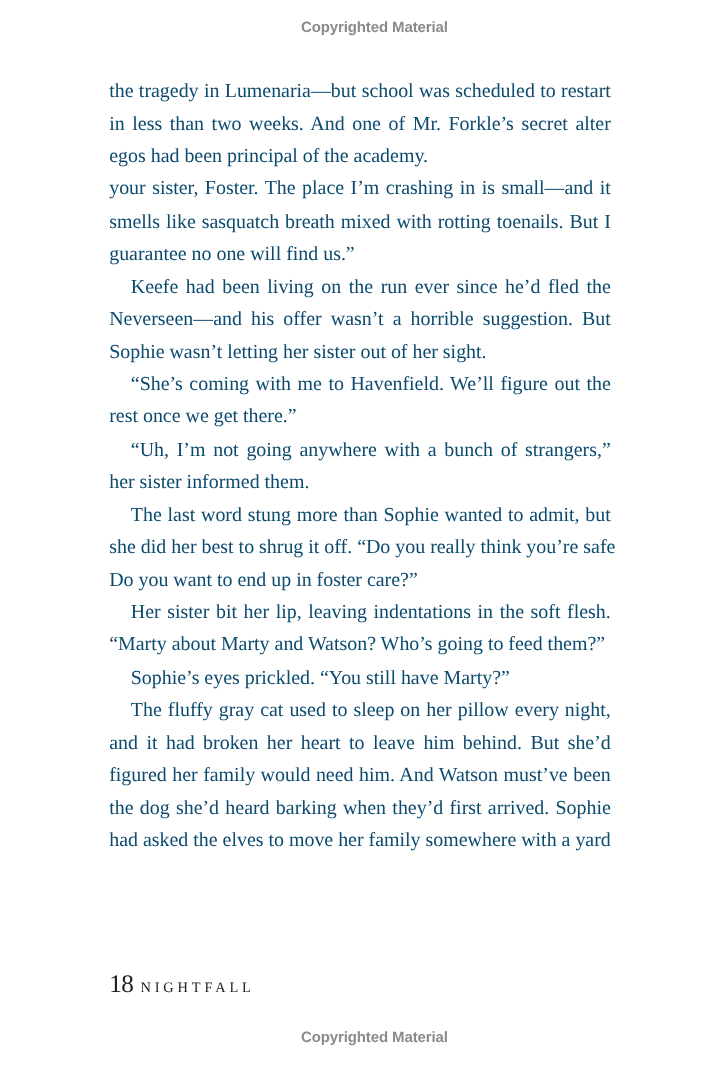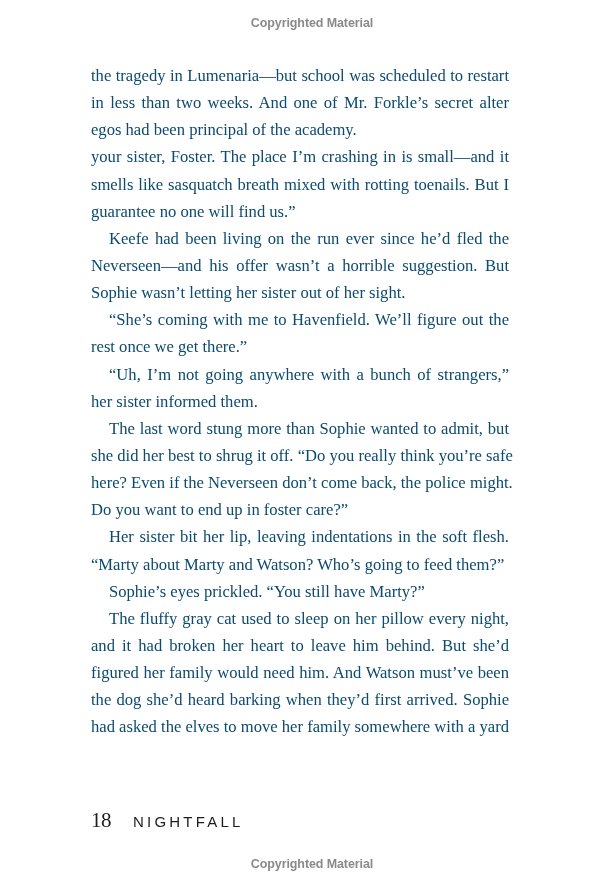--- a/index.html
+++ b/index.html
@@ -64,23 +64,23 @@
       align-items: baseline;
       justify-content: center;
     }
     .page-number {
       font-family: "Liberation Serif", "DejaVu Serif", serif;
       font-size: 21px;
       color: #1e1e1e;
       letter-spacing: -0.5px;
     }
     .running-title {
-      margin-left: 22px;
-      font-family: Liberation Sans, sans-serif;
-      font-size: 15px;
+      margin-left: 6px;
+      font-family: Liberation Serif, serif;
+      font-size: 12px;
       letter-spacing: 3.2px;
       color: #1e1e1e;
     }
   </style>
 </head>
 <body>
 
 <div class="watermark wm-top">Copyrighted Material</div>
 
 <div class="page-body" id="page-body">
@@ -103,21 +103,20 @@
       <span class="line first-indent">“She’s coming with me to Havenfield. We’ll figure out the</span>
       <span class="line last">rest once we get there.”</span>
     </div>
     <div class="para">
       <span class="line first-indent">“Uh, I’m not going anywhere with a bunch of strangers,”</span>
       <span class="line last">her sister informed them.</span>
     </div>
     <div class="para">
       <span class="line first-indent">The last word stung more than Sophie wanted to admit, but</span>
       <span class="line">she did her best to shrug it off. “Do you really think you’re safe</span>
-      <span class="line">here? Even if the Neverseen don’t come back, the police might.</span>
       <span class="line last">Do you want to end up in foster care?”</span>
     </div>
     <div class="para">
       <span class="line first-indent">Her sister bit her lip, leaving indentations in the soft flesh.</span>
       <span class="line last">“Marty about Marty and Watson? Who’s going to feed them?”</span>
     </div>
     <div class="para">
       <span class="line last first-indent">Sophie’s eyes prickled. “You still have Marty?”</span>
     </div>
     <div class="para">

